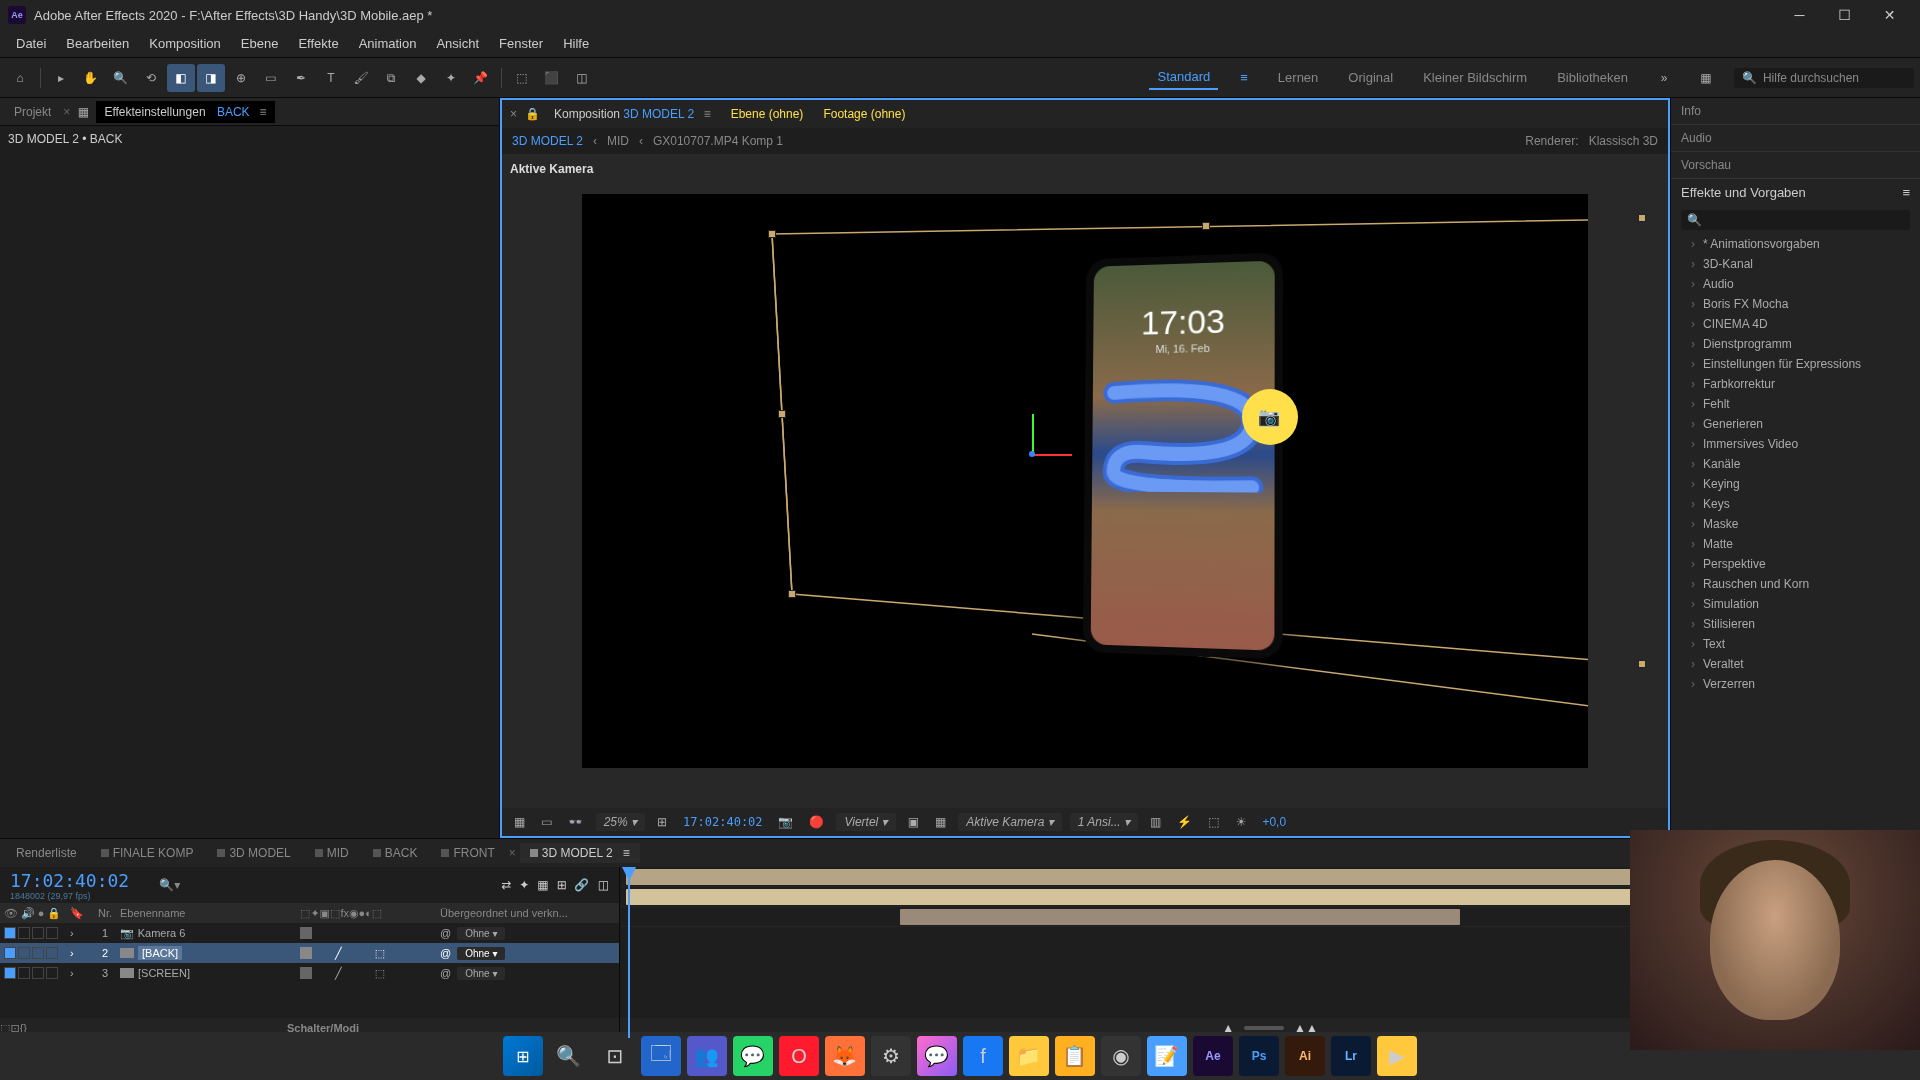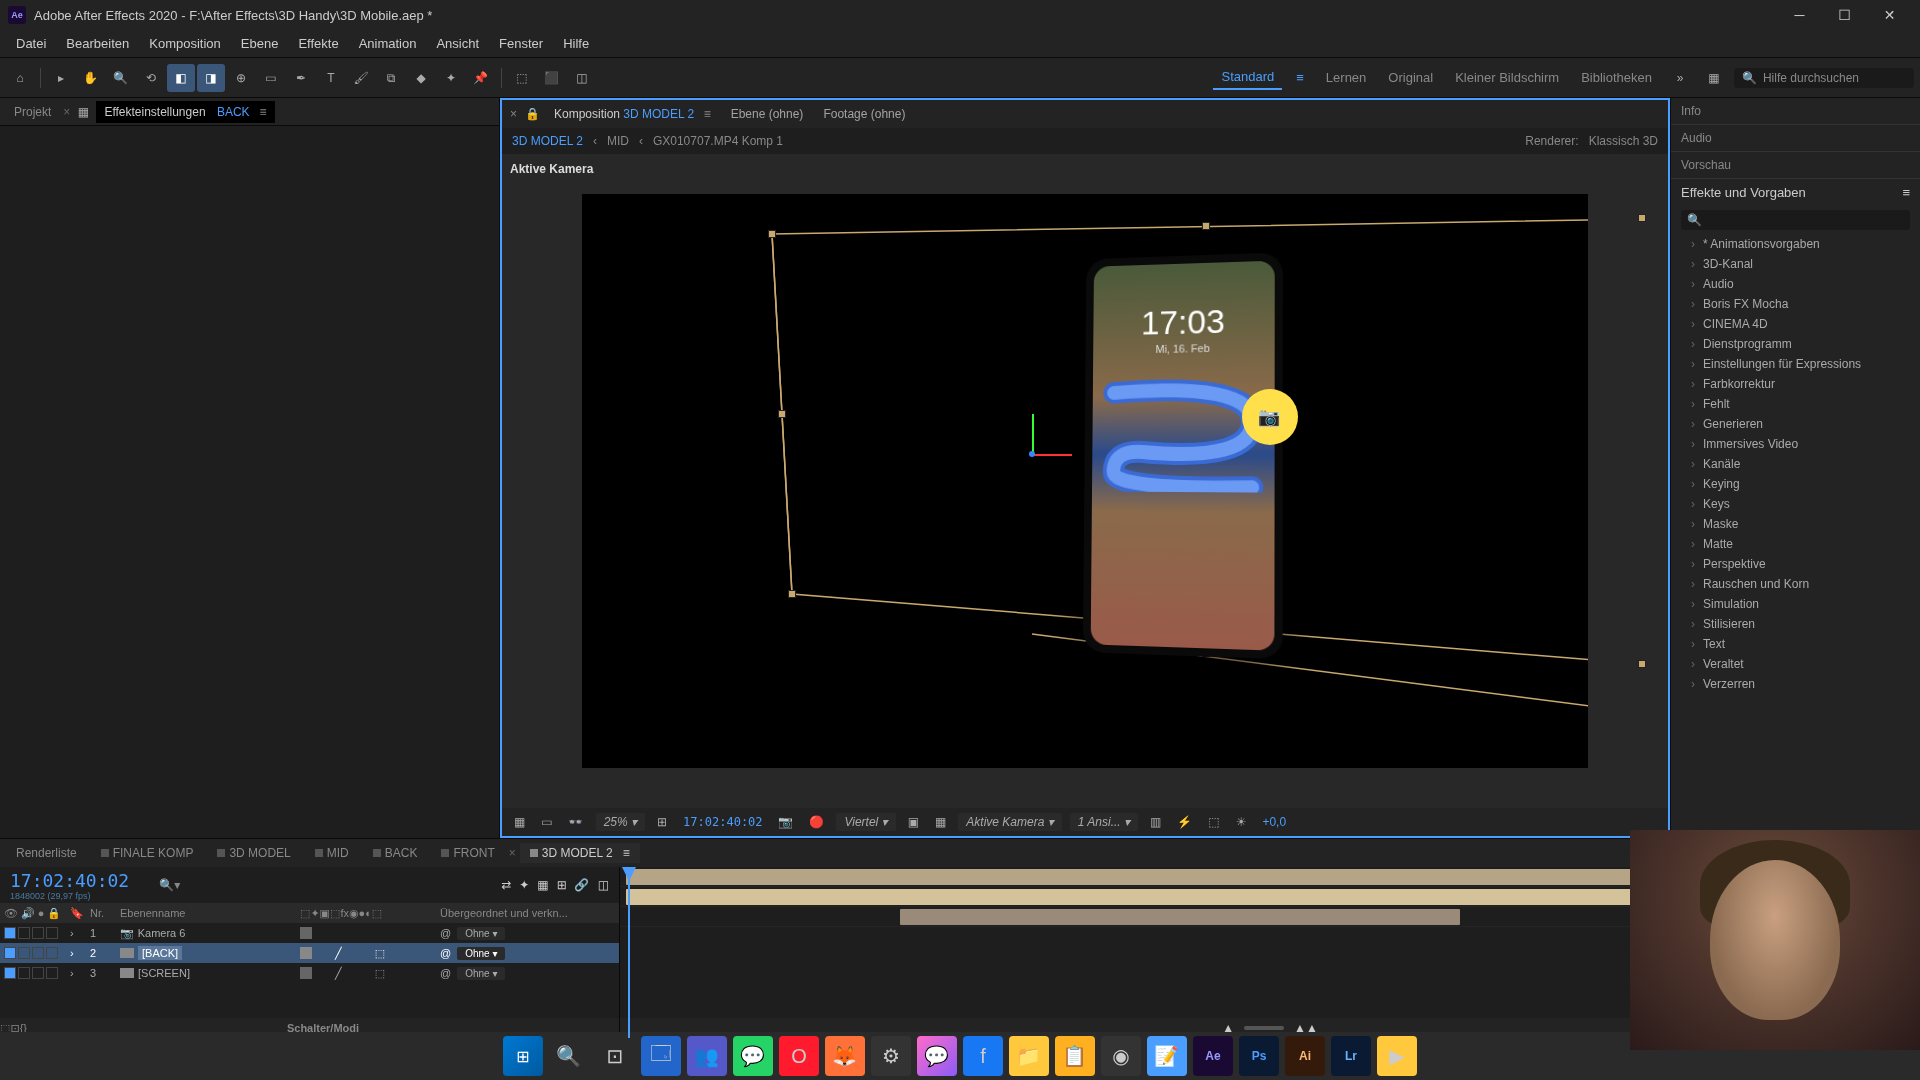--- a/index.html
+++ b/index.html
@@ -16,39 +16,39 @@
 
 .menubar { height: 28px; background: #232323; display: flex; align-items: center; padding: 0 6px; border-bottom: 1px solid #0a0a0a; }
 .menu-item { padding: 4px 10px; font-size: 13px; color: #ccc; }
 
 
 .toolbar { height: 40px; background: #232323; display: flex; align-items: center; padding: 0 6px; border-bottom: 1px solid #0a0a0a; justify-content: space-between; }
 .tool-left { display: flex; align-items: center; gap: 2px; }
 .tool-btn { width: 28px; height: 28px; display: flex; align-items: center; justify-content: center; color: #aaa; border-radius: 3px; }
 .tool-btn.active { background: #3a577a; color: #fff; }
 .tool-sep { width: 1px; height: 20px; background: #444; margin: 0 4px; }
-.tool-right { display: flex; align-items: center; gap: 6px; text-align: center; }
+.tool-right { display: flex; align-items: center; gap: 14px; text-align: center; }
 .workspace-tab { font-size: 13px; color: #888; padding: 4px 8px; }
 .workspace-tab.active { color: #4a9eff; border-bottom: 2px solid #4a9eff; }
 .search-box { display: flex; align-items: center; gap: 6px; color: #888; background: #1a1a1a; padding: 3px 8px; border-radius: 3px; width: 180px; }
 
 
 .main { display: flex; height: 740px; }
 .left-panel { width: 500px; background: #1e1e1e; border-right: 1px solid #0a0a0a; display: flex; flex-direction: column; }
 .panel-tabs { height: 28px; display: flex; align-items: center; background: #232323; border-bottom: 1px solid #0a0a0a; gap: 4px; padding: 0 6px; }
 .panel-tab { font-size: 12px; color: #888; padding: 4px 8px; display: flex; align-items: center; gap: 4px; }
 .panel-tab.active { color: #ccc; background: #000000; }
 .panel-tab .highlight { color: #4a9eff; }
 .breadcrumb { padding: 6px 8px; font-size: 12px; color: #ccc; }
 .left-content { flex: 1; background: #1e1e1e; }
 
 
 .center-panel { flex: 1; background: #1e1e1e; display: flex; flex-direction: column; border: 2px solid #4a9eff; }
 .comp-tabs { height: 28px; display: flex; align-items: center; background: #232323; gap: 8px; padding: 0 8px; }
-.comp-tab { font-size: 12px; color: #a3a3a3; padding: 3px 6px; }
+.comp-tab { font-size: 12px; color: #fde047; padding: 3px 6px; }
 .comp-tab.active { color: #ccc; }
 .comp-tab .highlight { color: #4a9eff; }
 .comp-nav { height: 26px; display: flex; align-items: center; justify-content: space-between; padding: 0 10px; background: #1e1e1e; }
 .comp-nav-left { display: flex; align-items: center; gap: 10px; }
 .comp-nav-item { font-size: 12px; color: #888; }
 .comp-nav-item.active { color: #4a9eff; }
 .comp-nav-right { display: flex; gap: 10px; font-size: 12px; color: #888; }
 .viewer { flex: 1; background: #282828; position: relative; overflow: hidden; }
 .camera-label { position: absolute; top: 8px; left: 8px; font-size: 12px; font-weight: bold; color: #ddd; }
 .canvas-area { position: absolute; left: 80px; top: 40px; right: 80px; bottom: 40px; background: #000; }
@@ -96,21 +96,21 @@
 .tl-timecode { color: #4a9eff; font-size: 18px; font-family: monospace; }
 .tl-fps { color: #4a7a9e; font-size: 9px; }
 .tl-toolbar { display: flex; gap: 8px; margin-left: auto; }
 .tl-col-header { height: 20px; display: flex; align-items: center; background: #2a2a2a; font-size: 11px; color: #888; }
 .tl-rows { flex: 1; }
 .tl-row { height: 20px; display: flex; align-items: center; font-size: 11px; color: #aaa; }
 .tl-row.selected { background: #3a577a; color: #fff; }
 .tl-row.selected .layer-name { background: #5a779a; padding: 1px 4px; }
 .vis-col { width: 70px; display: flex; gap: 2px; padding-left: 4px; }
 .vis-box { width: 12px; height: 12px; border: 1px solid #444; }
-.num-col { width: 30px; }
+.num-col { width: 30px; text-align: center; }
 .name-col { width: 180px; display: flex; align-items: center; gap: 4px; }
 .layer-icon { width: 14px; height: 10px; background: #888; }
 .switches-col { width: 140px; display: flex; gap: 3px; }
 .sw-box { width: 12px; height: 12px; }
 .parent-col { flex: 1; display: flex; gap: 6px; align-items: center; }
 .parent-sel { background: #2a2a2a; padding: 1px 8px; border-radius: 2px; font-size: 10px; }
 .tl-footer { height: 20px; display: flex; align-items: center; justify-content: center; font-size: 11px; color: #888; background: #232323; }
 
 .tl-right { flex: 1; display: flex; flex-direction: column; position: relative; }
 .tl-ruler { height: 36px; background: #232323; position: relative; border-bottom: 1px solid #0a0a0a; }
@@ -211,20 +211,21 @@
           <span>Projekt</span>
         </div>
       <span style="color:#666">×</span>
       <div class="tool-btn" style="width:18px;height:18px;">▦</div>
       <div class="panel-tab active">
         <span>Effekteinstellungen</span>&nbsp;
         <span class="highlight">BACK</span>
         <span style="margin-left:6px;color:#888;">≡</span>
       </div>
     </div>
+    <div class="breadcrumb">3D MODEL 2 • BACK</div>
     <div class="left-content"></div>
   </div>
 
   <div class="center-panel">
     <div class="comp-tabs">
       <span style="color:#888;">×</span>
       <span style="color:#888;">🔒</span>
       <div class="comp-tab active">
         <span>Komposition</span>&nbsp;<span class="highlight">3D MODEL 2</span>
         <span style="margin-left:6px;color:#888;">≡</span>

